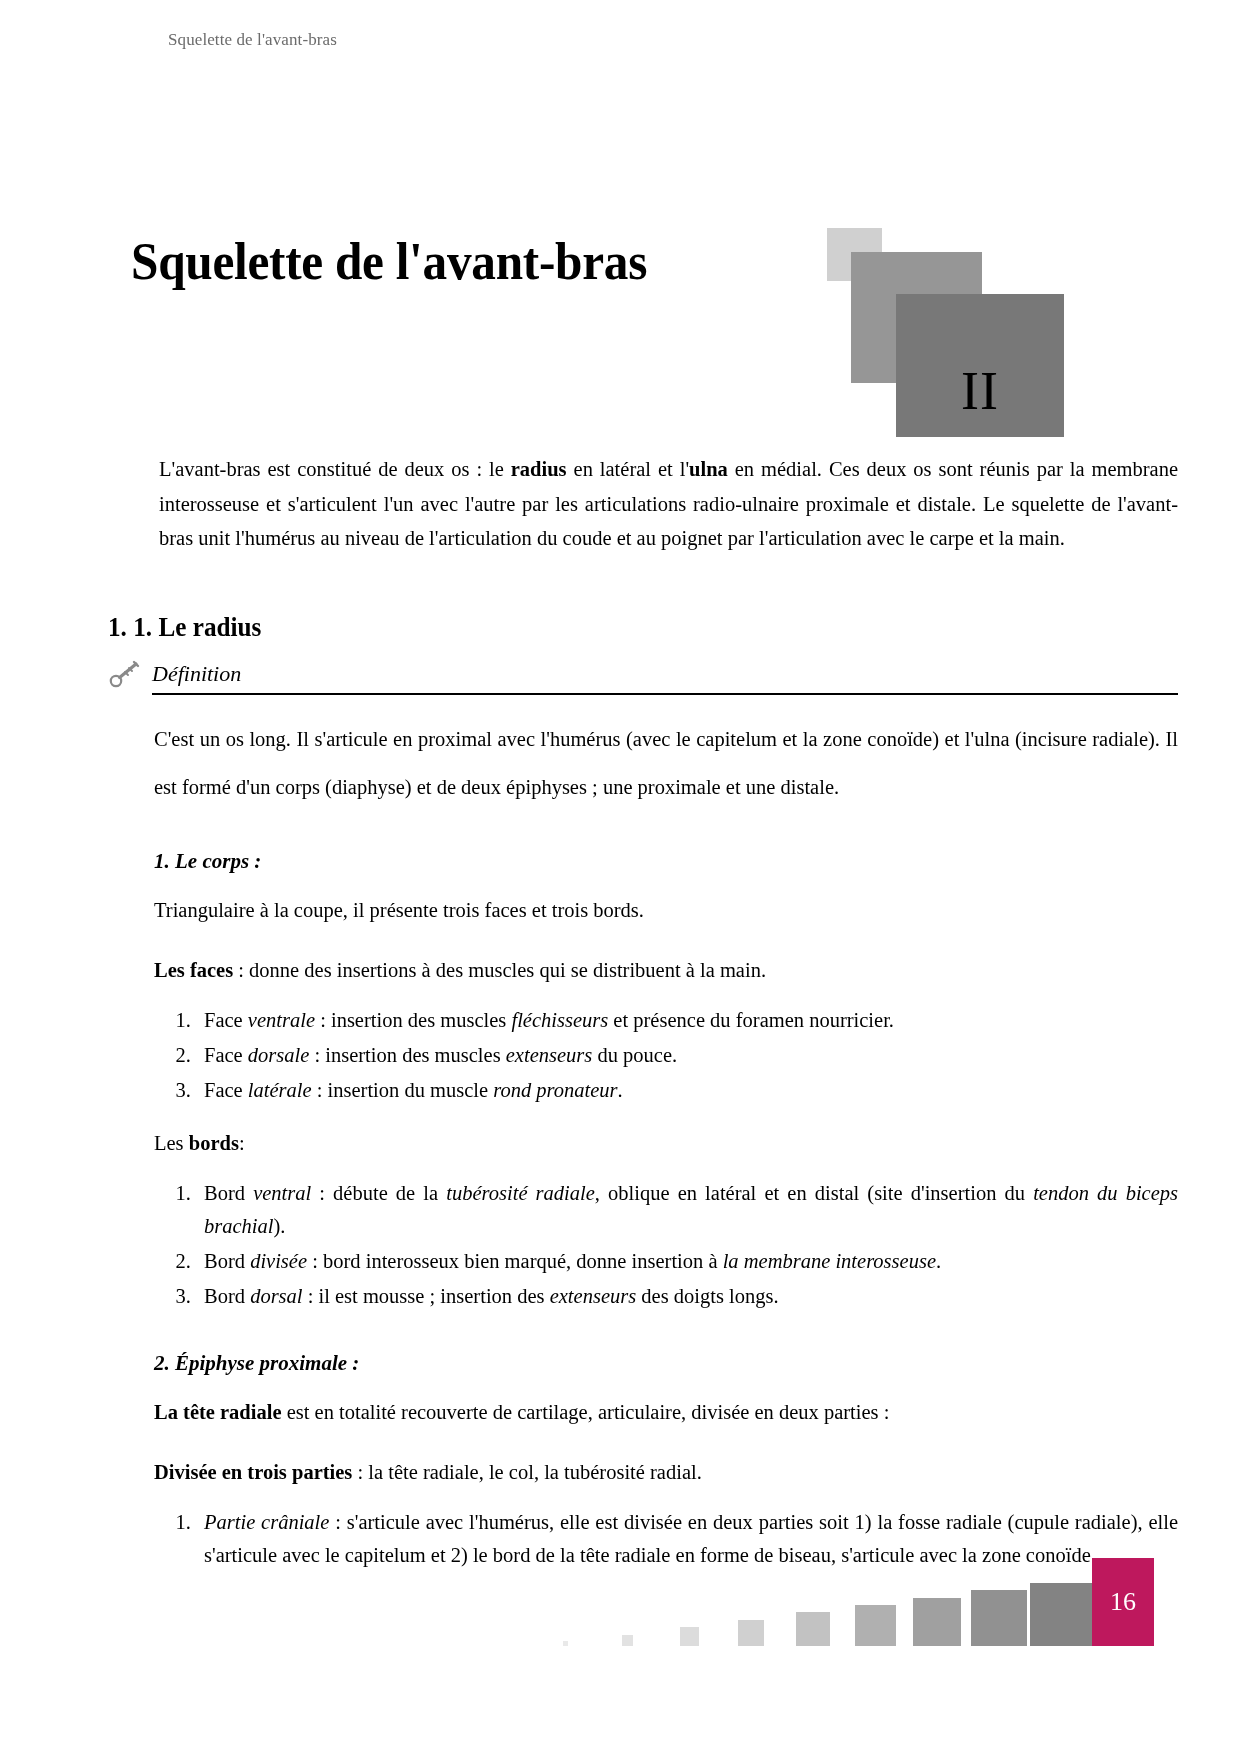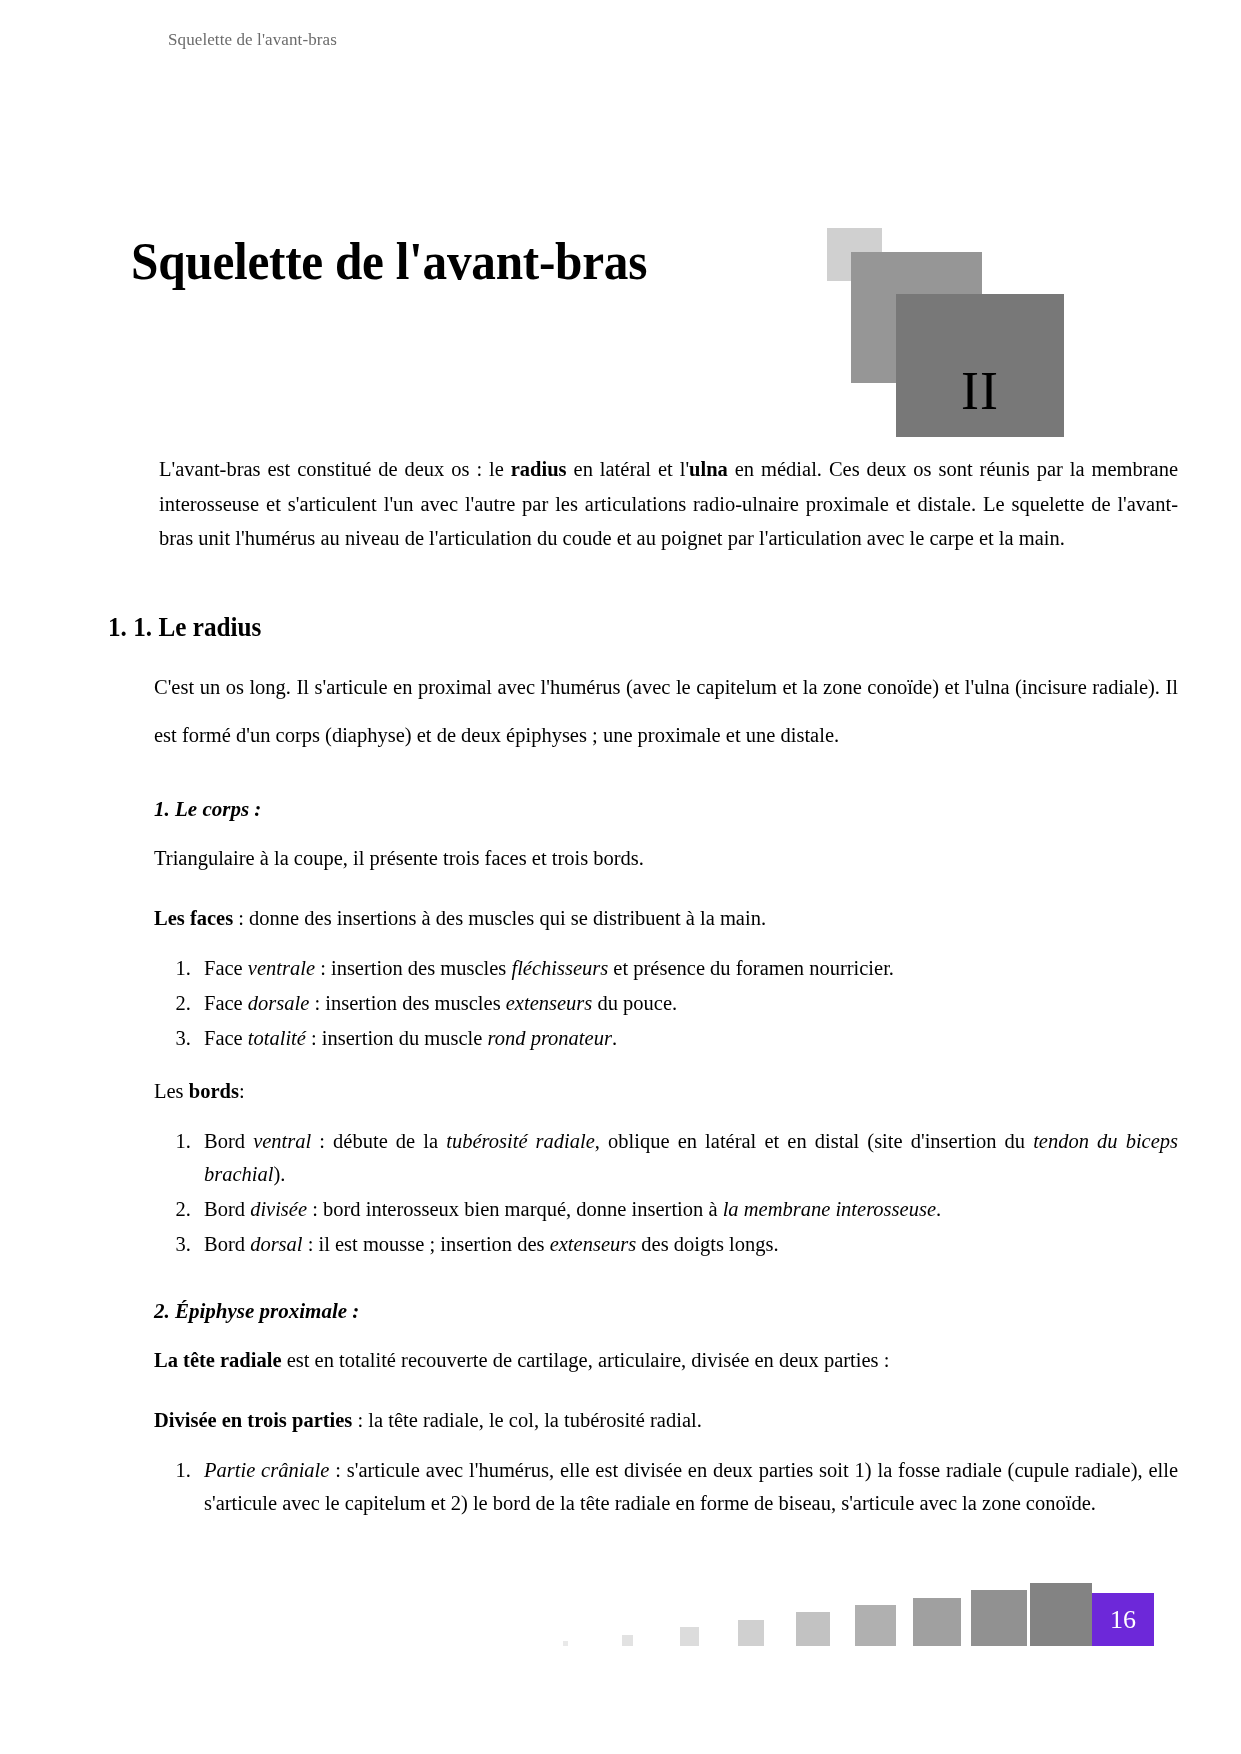--- a/index.html
+++ b/index.html
@@ -232,38 +232,53 @@
     <div class="chapter-numeral">II</div>
     <h1 class="chapter-title">Squelette de l'avant-bras</h1>
   </div>
 
   <div class="content">
 
     <p class="intro-para"><span>L'avant-bras est constitué de deux os : le </span><b>radius</b><span> en latéral et l'</span><b>ulna</b><span> en médial. Ces deux os sont réunis par la membrane interosseuse et s'articulent l'un avec l'autre par les articulations radio-ulnaire proximale et distale. Le squelette de l'avant-bras unit l'humérus au niveau de l'articulation du coude et au poignet par l'articulation avec le carpe et la main.</span></p>
 
     <h2 class="h-section">1. 1. Le radius</h2>
 
+    <div class="definition-block">
+      <div class="definition-head">
+        <svg class="key-icon" viewBox="0 0 34 30">
+          <g stroke="#8a8a8a" fill="none" stroke-width="2">
+            <circle cx="8" cy="22" r="5.2" fill="#ffffff" stroke="#8a8a8a" stroke-width="2.2"></circle>
+            <line x1="11.6" y1="18.4" x2="28" y2="5" stroke="#8a8a8a" stroke-width="3.2" stroke-linecap="round"></line>
+            <line x1="26" y1="3" x2="30" y2="7" stroke="#8a8a8a" stroke-width="2.4" stroke-linecap="round"></line>
+            <line x1="21" y1="9" x2="24" y2="12" stroke="#8a8a8a" stroke-width="2" stroke-linecap="round"></line>
+            <line x1="17" y1="13" x2="20" y2="16" stroke="#8a8a8a" stroke-width="2" stroke-linecap="round"></line>
+          </g>
+        </svg>
+        <span class="definition-label">Définition</span>
+      </div>
+      <div class="definition-rule"></div>
+    </div>
 
     <p class="para tight">C'est un os long. Il s'articule en proximal avec l'humérus (avec le capitelum et la zone conoïde) et l'ulna (incisure radiale). Il est formé d'un corps (diaphyse) et de deux épiphyses ; une proximale et une distale.</p>
 
     <h3 class="sub-italic">1. Le corps :</h3>
 
     <p class="para">Triangulaire à la coupe, il présente trois faces et trois bords.</p>
 
     <p class="para"><b>Les faces</b><span> : donne des insertions à des muscles qui se distribuent à la main.</span></p>
 
     <ol class="num-list">
       <li>
           <span class="li-text"><span>Face </span><i>ventrale</i><span> : insertion des muscles </span><i>fléchisseurs</i><span> et présence du foramen nourricier.</span></span>
         </li>
       <li>
           <span class="li-text"><span>Face </span><i>dorsale</i><span> : insertion des muscles </span><i>extenseurs</i><span> du pouce.</span></span>
         </li>
       <li>
-          <span class="li-text"><span>Face </span><i>totalité</i><span> : insertion du muscle </span><i>rond pronateur</i><span>.</span></span>
+          <span class="li-text"><span>Face </span><i>latérale</i><span> : insertion du muscle </span><i>rond pronateur</i><span>.</span></span>
         </li>
     </ol>
 
     <p class="para"><span>Les </span><b>bords</b><span>:</span></p>
 
     <ol class="num-list">
       <li>
           <span class="li-text"><span>Bord </span><i>ventral</i><span> : débute de la </span><i>tubérosité radiale</i><span>, oblique en latéral et en distal (site d'insertion du </span><i>tendon du biceps brachial</i><span>).</span></span>
         </li>
       <li>
@@ -311,18 +326,18 @@
         <div style="width: 62px; display: flex; align-items: flex-end; justify-content: center; height: 72px;">
           <div class="fsq" style="width: 48px; height: 48px; background: rgb(160, 160, 160);"></div>
         </div>
         <div style="width: 62px; display: flex; align-items: flex-end; justify-content: center; height: 72px;">
           <div class="fsq" style="width: 56px; height: 56px; background: rgb(145, 145, 145);"></div>
         </div>
         <div style="width: 62px; display: flex; align-items: flex-end; justify-content: center; height: 72px;">
           <div class="fsq" style="width: 63px; height: 63px; background: rgb(131, 131, 131);"></div>
         </div>
         <div style="width: 62px; display: flex; align-items: flex-end; justify-content: center; height: 72px;">
-          <div class="fsq page-number" style="width: 71px; height: 53px; background: #6d28d9;">16</div>
+          <div class="fsq page-number" style="width: 71px; height: 88px; background: #be185d;">16</div>
         </div>
       </div>
   </div>
 
 </div>
 
 </body></html>

